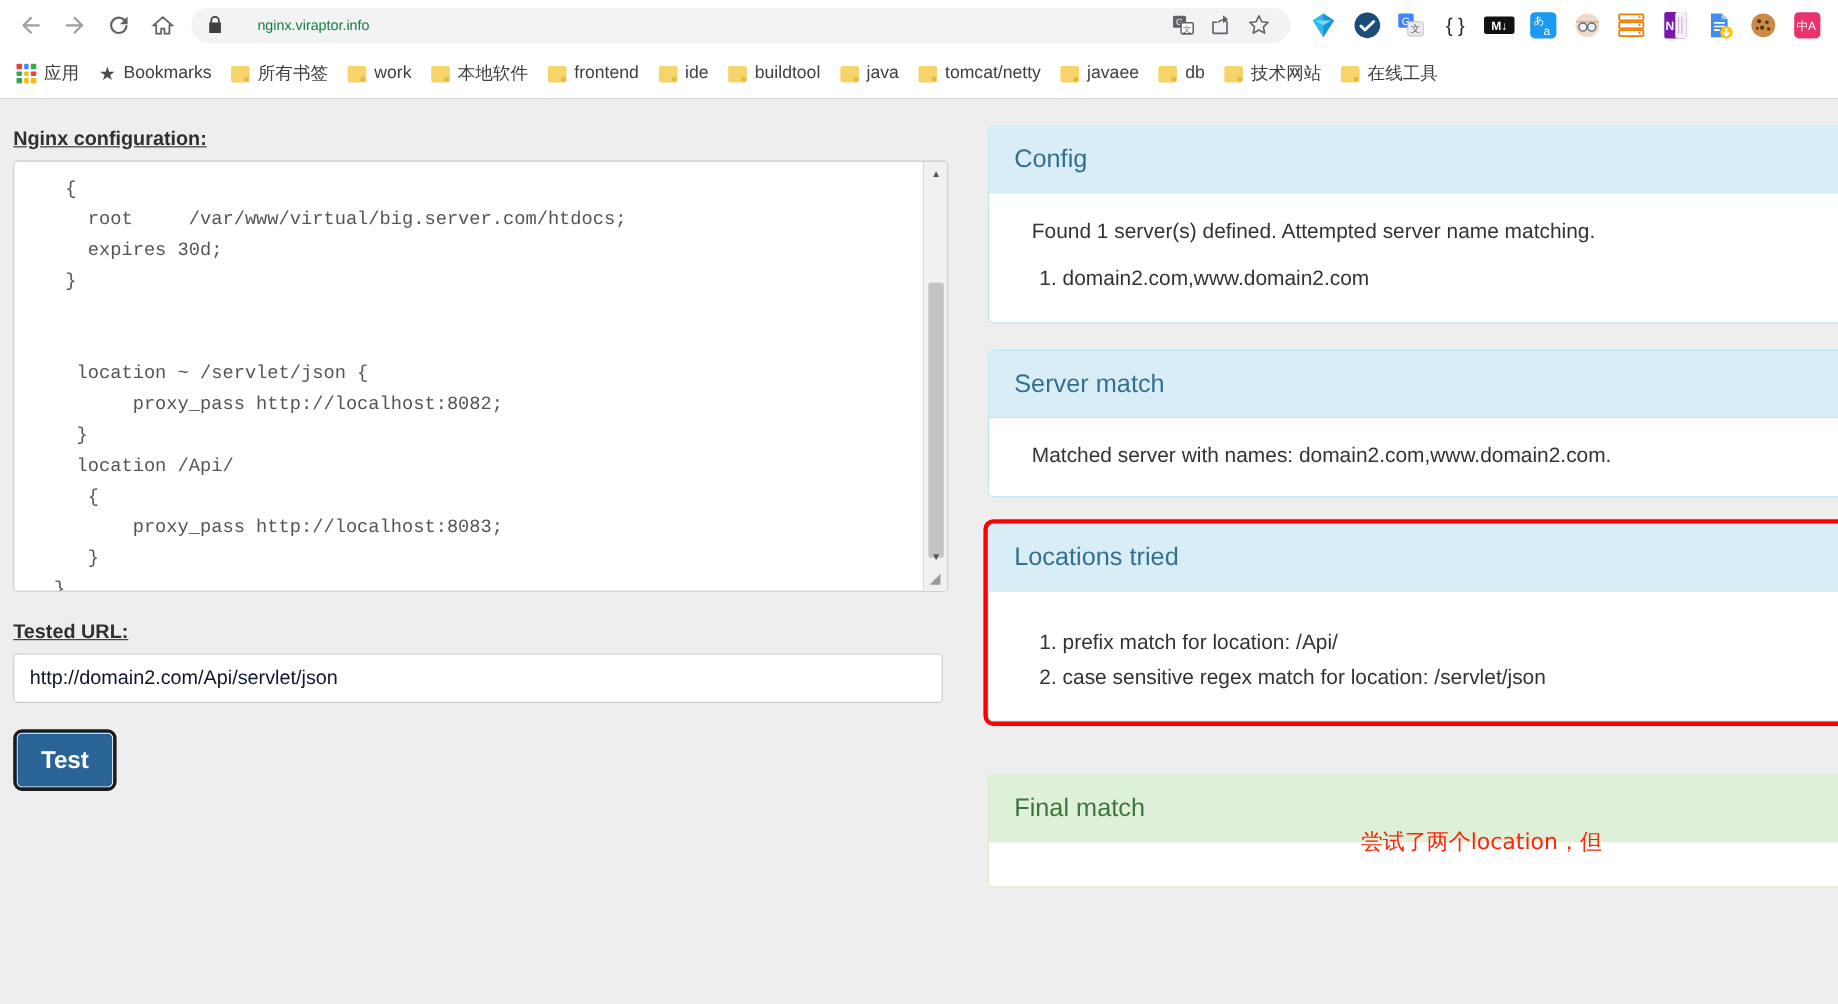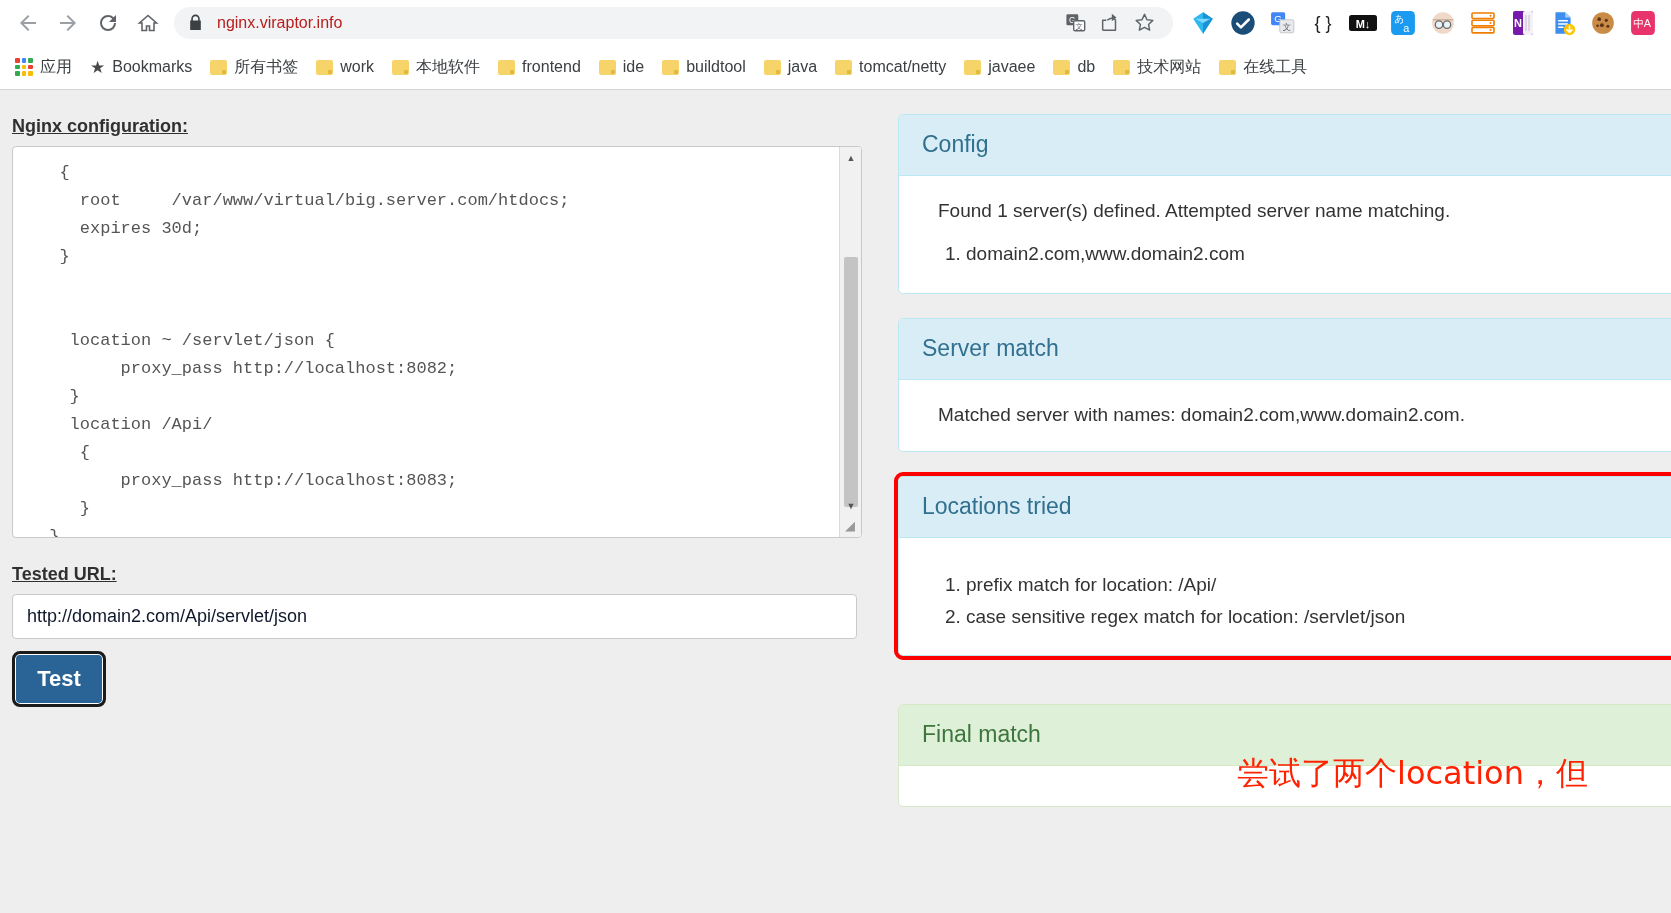--- a/index.html
+++ b/index.html
@@ -37,26 +37,27 @@
     border-radius: 16px;
     display: flex;
     align-items: center;
     padding: 0 14px;
     margin-left: 6px;
     margin-right: 4px;
     min-width: 0;
   }
   .lock-icon { margin-right: 14px; display:flex; }
   .omnibox-url {
-    font-size: 16px;
-    color: #b91c1c;
+    font-size: 13px;
+    color: #15803d;
     white-space: nowrap;
     overflow: hidden;
     text-overflow: ellipsis;
     flex: 1;
+    margin-left: 17px;
   }
   .omnibox-actions { display: flex; align-items: center; gap: 4px; }
   .omni-icon { width: 30px; height: 30px; display:flex; align-items:center; justify-content:center; }
   .ext-icons {
     display: flex;
     align-items: center;
     gap: 0px;
     padding-left: 6px;
   }
   .ext-icon {
@@ -202,21 +203,21 @@
     border-radius: 4px;
     padding: 0 14px;
     font-size: 18px;
     color: #0f172a;
     font-family: "Liberation Sans", sans-serif;
     display: flex;
     align-items: center;
   }
 
   .test-btn {
-    margin-top: 12px;
+    margin-top: 24px;
     width: 94px;
     height: 56px;
     background: #2a6496;
     color: #ffffff;
     font-size: 22px;
     font-weight: bold;
     border: 3px solid #1b1b1b;
     border-radius: 8px;
     display: flex;
     align-items: center;
@@ -270,21 +271,21 @@
     padding: 8px 14px 9px 8px;
     margin: -4px 0 6px -6px;
   }
   .plain-line { margin-top: 8px; }
 
   .annotation-cn {
     position: absolute;
     left: 1237px;
     top: 662px;
     color: #ff2200;
-    font-size: 32px;
+    font-size: 20px;
     white-space: nowrap;
     font-family: "DejaVu Sans", "Liberation Sans", sans-serif;
   }
 
   
 </style>
 </head>
 <body>
 
 <div class="browser-chrome">

